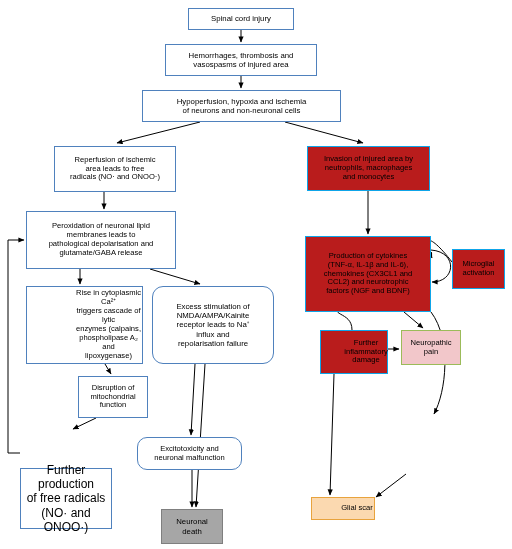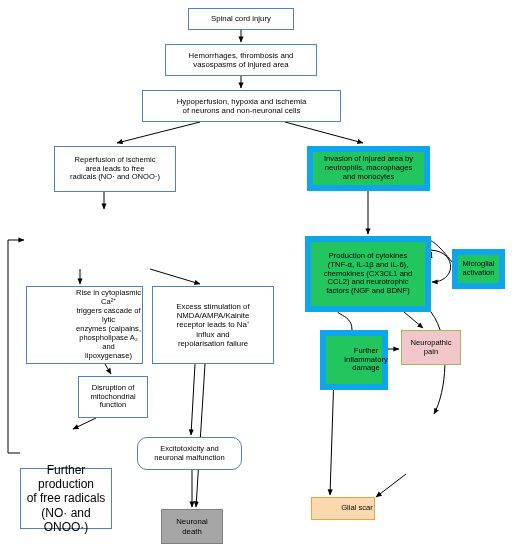--- a/index.html
+++ b/index.html
@@ -24,22 +24,22 @@
     text-align: center;
     line-height: 1.18;
     color: #000000;
     white-space: pre-line;
   }
   .node-blue {
     border: 1px solid #4f81bd;
     background: #ffffff;
   }
   .node-green {
-    border: 6px solid #0ea5e9;
-    background: #22c55e;
+    border: 1px solid #0ea5e9;
+    background: #b91c1c;
   }
   .node-pink {
     border: 1px solid #9bbb59;
     background: #f2c7ca;
   }
   .node-orange {
     border: 1px solid #e8a33d;
     background: #fbd9b0;
   }
   .node-gray {
@@ -133,30 +133,36 @@
 area leads to free
 radicals (NO· and ONOO·)</span>
   </div>
 
   <div class="node node-green" style="left:307px;top:146px;width:123px;height:45px;font-size:7.6px;">
     <span>Invasion of injured area by
 neutrophils, macrophages
 and monocytes</span>
   </div>
 
+  <div class="node node-blue" style="left:26px;top:211px;width:150px;height:58px;font-size:7.6px;">
+    <span>Peroxidation of neuronal lipid
+membranes leads to
+pathological depolarisation and
+glutamate/GABA release</span>
+  </div>
 
   <div class="node node-blue" style="left:26px;top:286px;width:117px;height:78px;font-size:7.6px;padding-left:48px;">
     <span>Rise in cytoplasmic Ca²⁺
 triggers cascade of lytic
 enzymes (calpains,
 phospholipase A₂ and
 lipoxygenase)</span>
   </div>
 
-  <div class="node node-blue" style="left:152px;top:286px;width:122px;height:78px;font-size:7.8px;">
+  <div class="node node-blue" style="left:152px;top:286px;width:122px;height:78px;font-size:7.8px;border-radius:11px;">
     <span>Excess stimulation of
 NMDA/AMPA/Kainite
 receptor leads to Na⁺
 influx and
 repolarisation failure</span>
   </div>
 
   <div class="node node-green" style="left:305px;top:236px;width:126px;height:76px;font-size:7.6px;">
     <span>Production of cytokines
 (TNF-α, IL-1β and IL-6),
@@ -169,21 +175,21 @@
     <span>Microglial
 activation</span>
   </div>
 
   <div class="node node-blue" style="left:78px;top:376px;width:70px;height:42px;font-size:7.6px;">
     <span>Disruption of
 mitochondrial
 function</span>
   </div>
 
-  <div class="node node-green" style="left:320px;top:330px;width:68px;height:60px;font-size:7.6px;padding-left:24px;">
+  <div class="node node-green" style="left:320px;top:330px;width:68px;height:44px;font-size:7.6px;padding-left:24px;">
     <span>Further
 inflammatory
 damage</span>
   </div>
 
   <div class="node node-pink" style="left:401px;top:330px;width:60px;height:35px;font-size:7.6px;">
     <span>Neuropathic
 pain</span>
   </div>
 

